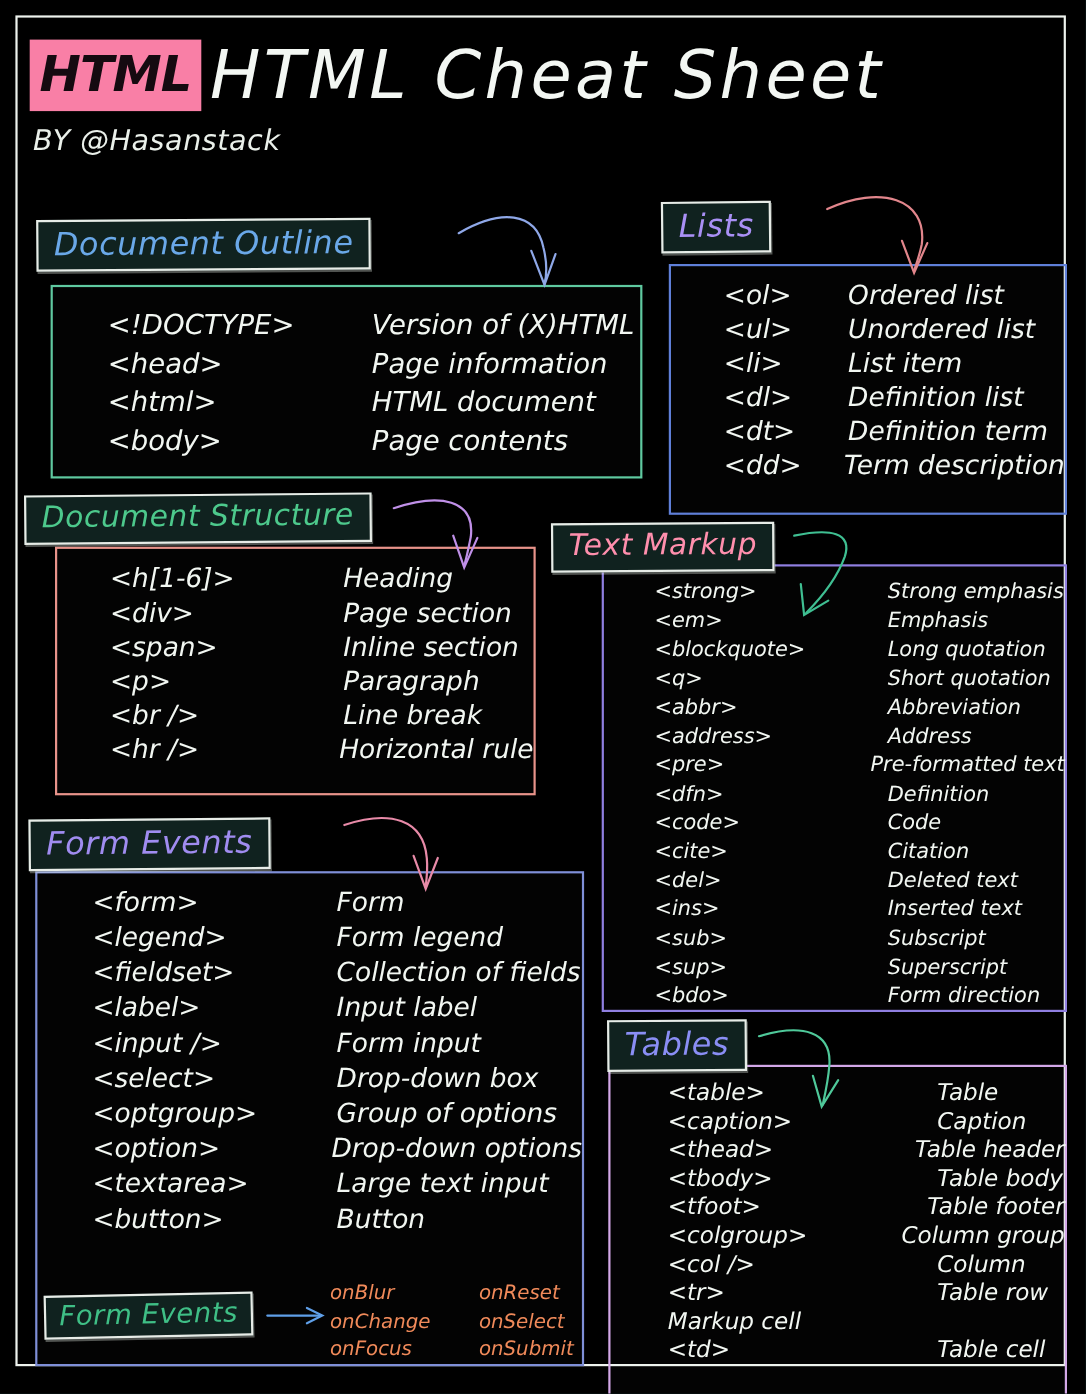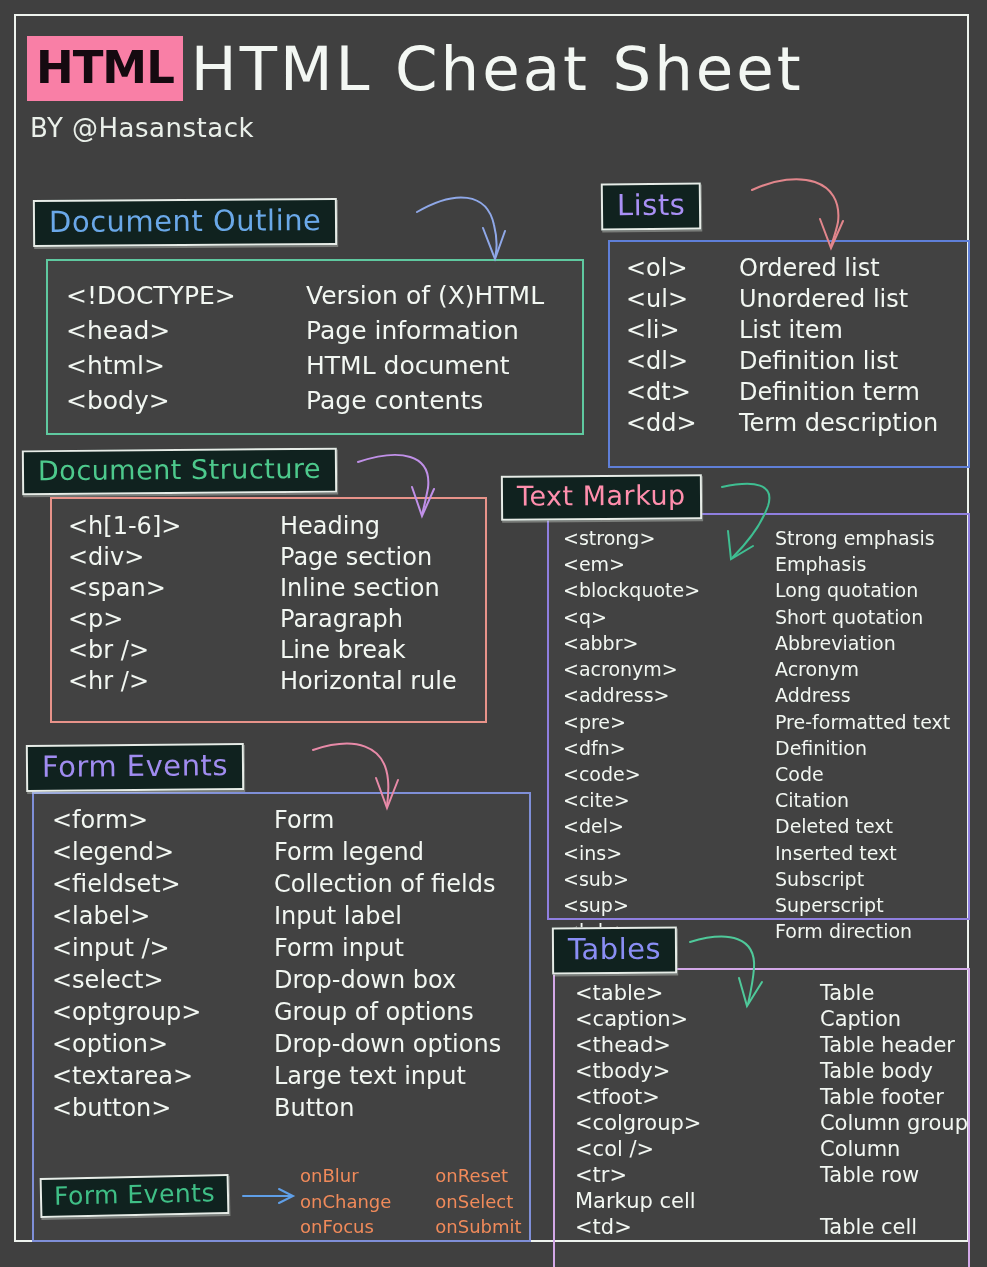--- a/index.html
+++ b/index.html
@@ -7,22 +7,23 @@
     padding: 0;
     background: #0e1f1d;
   }
   body {
     font-family: "DejaVu Sans", sans-serif;
   }
   #sheet {
     position: relative;
     width: 987px;
     height: 1267px;
-    background: #404040;
+    background: #000000;
     overflow: hidden;
+    font-style: italic;
   }
   
   .outer-frame {
     position: absolute;
     left: 14px;
     top: 14px;
     width: 955px;
     height: 1228px;
     border: 2px solid #eef3ee;
     box-sizing: border-box;
@@ -81,20 +82,21 @@
     display: block;
     line-height: 1.12;
   }
 
   
   .box {
     position: absolute;
     box-sizing: border-box;
     border: 2px solid;
     background: rgba(255,255,255,0.012);
+    padding-left: 32px;
   }
   .box .rows {
     display: flex;
     flex-direction: column;
   }
   .row {
     display: flex;
     align-items: baseline;
   }
   .tag, .desc {
@@ -285,24 +287,20 @@
       </div>
       <div class="row">
         <div class="tag" style="width:212px; font-size:19px; line-height:1.38;">&lt;q&gt;</div>
         <div class="desc" style="font-size:19px; line-height:1.38;">Short quotation</div>
       </div>
       <div class="row">
         <div class="tag" style="width:212px; font-size:19px; line-height:1.38;">&lt;abbr&gt;</div>
         <div class="desc" style="font-size:19px; line-height:1.38;">Abbreviation</div>
       </div>
       <div class="row">
-        <div class="tag" style="width:212px; font-size:19px; line-height:1.38;">&lt;acronym&gt;</div>
-        <div class="desc" style="font-size:19px; line-height:1.38;">Acronym</div>
-      </div>
-      <div class="row">
         <div class="tag" style="width:212px; font-size:19px; line-height:1.38;">&lt;address&gt;</div>
         <div class="desc" style="font-size:19px; line-height:1.38;">Address</div>
       </div>
       <div class="row">
         <div class="tag" style="width:212px; font-size:19px; line-height:1.38;">&lt;pre&gt;</div>
         <div class="desc" style="font-size:19px; line-height:1.38;">Pre-formatted text</div>
       </div>
       <div class="row">
         <div class="tag" style="width:212px; font-size:19px; line-height:1.38;">&lt;dfn&gt;</div>
         <div class="desc" style="font-size:19px; line-height:1.38;">Definition</div>

